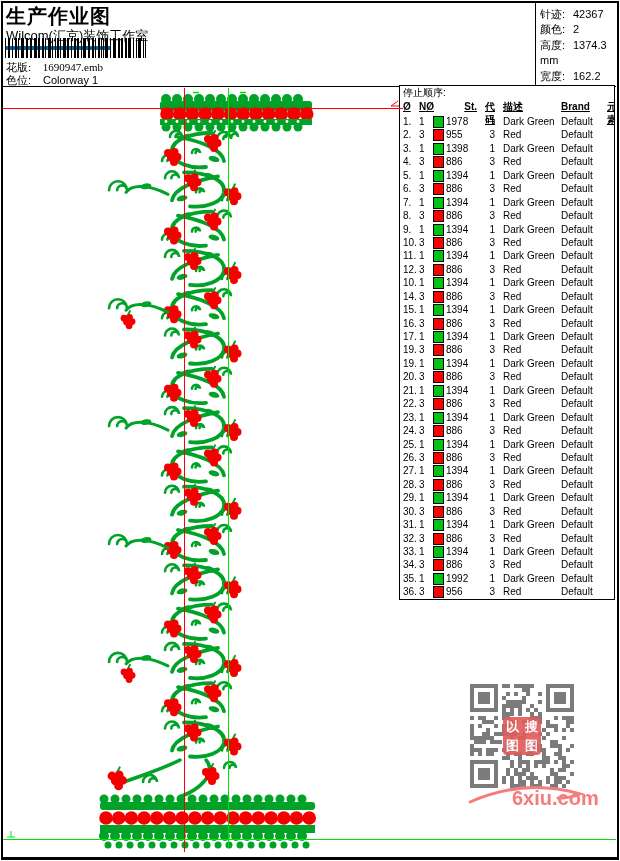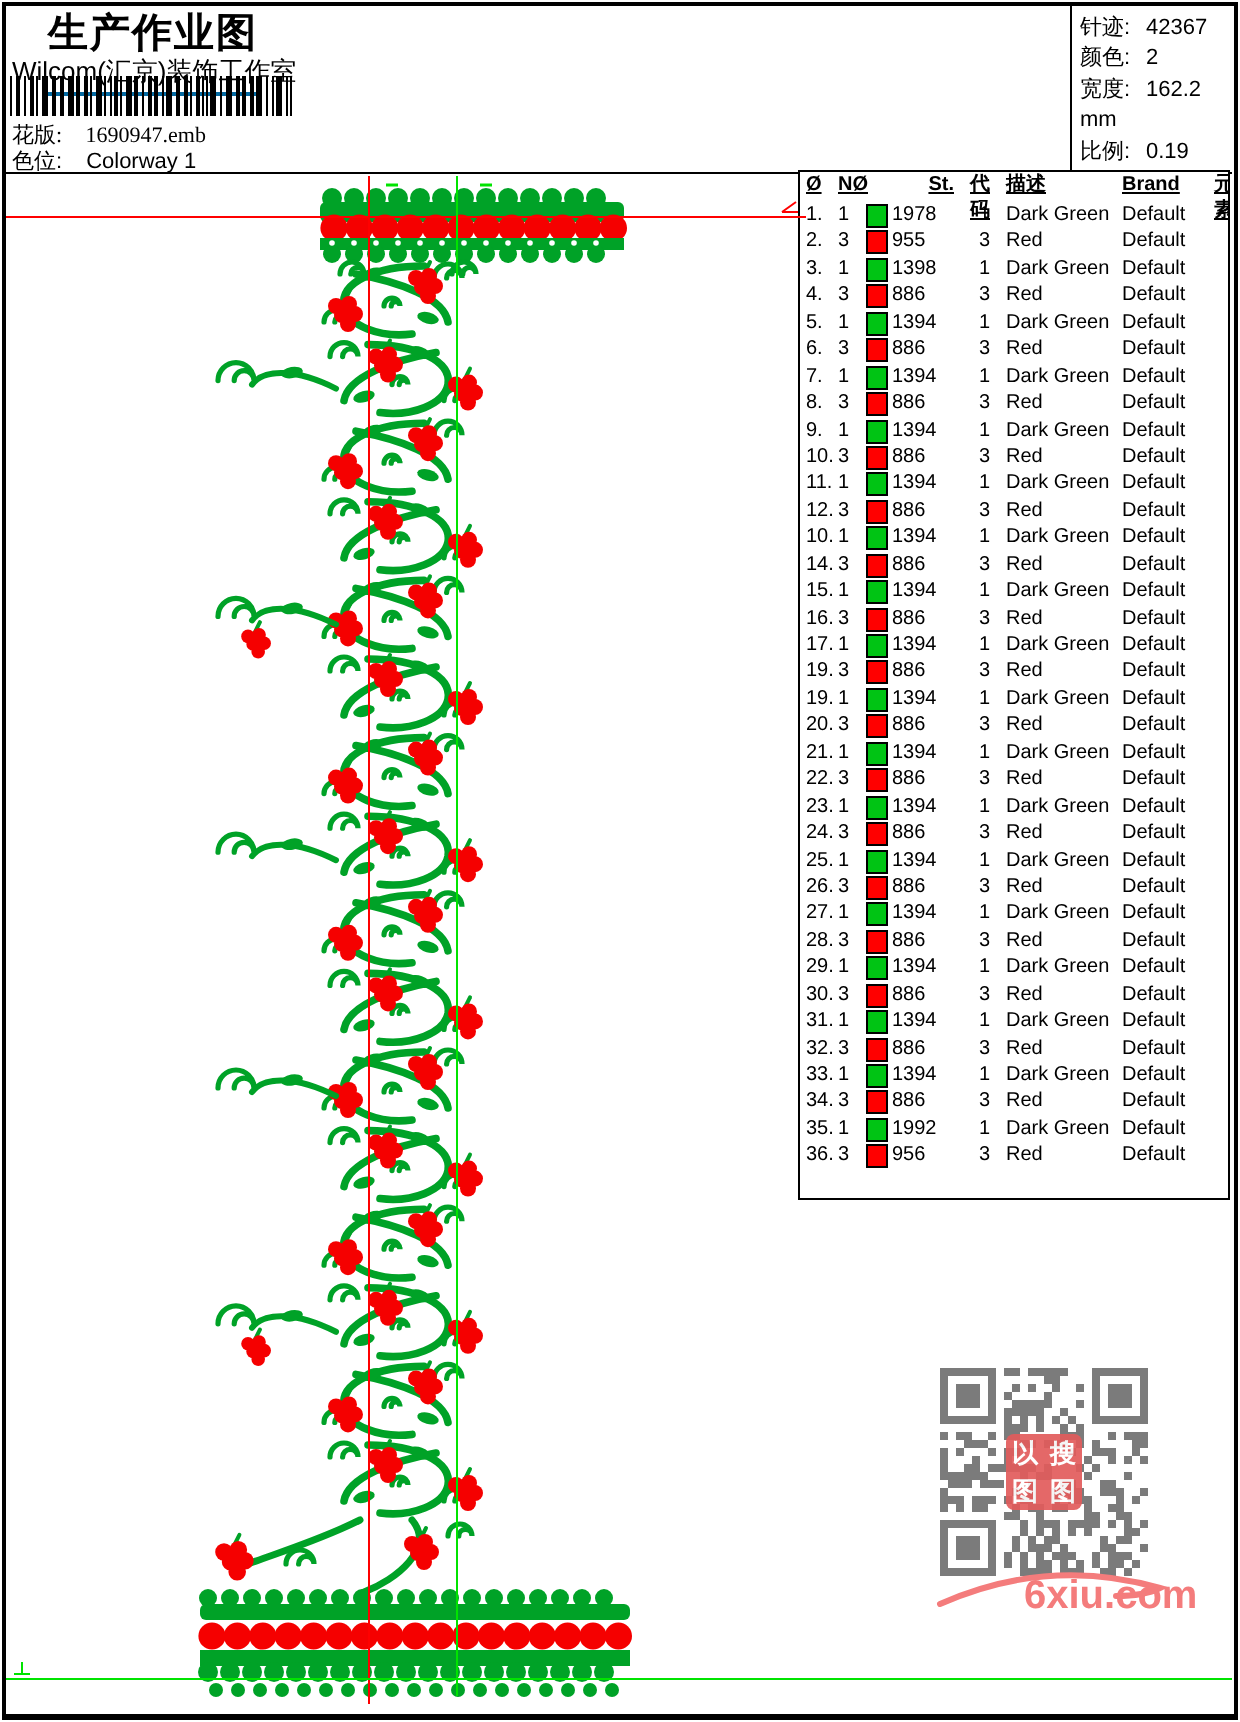--- a/index.html
+++ b/index.html
@@ -3,21 +3,21 @@
 <meta charset="utf-8">
 <style>
   html,body{margin:0;padding:0;background:#fff;}
   .page{position:relative;width:620px;height:861px;background:#fff;overflow:hidden;
         font-family:"Liberation Sans",sans-serif;color:#000;}
   .outer-border{position:absolute;left:1px;top:1px;width:614px;height:854px;
         border:2px solid #000;border-bottom-width:3px;pointer-events:none;z-index:9;}
   .hline{position:absolute;background:#000;height:1px;}
   .vline{position:absolute;background:#000;width:1px;}
   .title{position:absolute;left:6px;top:3px;font-size:20px;font-weight:bold;
-        letter-spacing:1px;border-bottom:2px solid #0369a1;padding-bottom:16px;margin-left:18px;}
+        letter-spacing:1px;border-bottom:4px solid #0369a1;padding-bottom:16px;}
   .studio{position:absolute;left:6px;top:27px;font-size:13px;}
   .barcode{position:absolute;left:5px;top:38px;}
   .meta1{position:absolute;left:6px;top:60px;font-size:11px;font-family:Liberation Serif, serif;}
   .meta2{position:absolute;left:6px;top:73px;font-size:11px;}
   .meta-label{display:inline-block;min-width:34px;}
   .info-panel{position:absolute;left:540px;top:7px;font-size:11px;line-height:15.4px;}
   .info-row .lbl{display:inline-block;min-width:33px;}
   .stop-table{position:absolute;left:399px;top:85px;width:216px;height:515px;
         background:#fff;border:1px solid #000;z-index:2;font-size:10px;box-sizing:border-box;
         padding-left:3px;overflow:hidden;}
@@ -102,20 +102,21 @@
     <span class="meta-label">色位:</span>
     <span>Colorway 1</span>
   </div>
 
   <div class="vline" style="left:535px;top:2px;height:84px;"></div>
   <div class="hline" style="left:2px;top:86px;width:614px;"></div>
 
   <div class="info-panel" id="info-panel">
       <div class="info-row"><span class="lbl">针迹:</span><span>42367</span></div>
       <div class="info-row"><span class="lbl">颜色:</span><span>2</span></div>
+      <div class="info-row"><span class="lbl">高度:</span><span>1374.3 mm</span></div>
       <div class="info-row"><span class="lbl">宽度:</span><span>162.2 mm</span></div>
       <div class="info-row"><span class="lbl">比例:</span><span>0.19</span></div>
     </div>
 
   <svg class="design-svg" id="design-svg" width="620" height="861">
       <circle cx="166" cy="99" r="5" fill="#00A227"></circle>
       <circle cx="177" cy="99" r="5" fill="#00A227"></circle>
       <circle cx="188" cy="99" r="5" fill="#00A227"></circle>
       <circle cx="199" cy="99" r="5" fill="#00A227"></circle>
       <circle cx="210" cy="99" r="5" fill="#00A227"></circle>
@@ -618,20 +619,21 @@
       <path d="M391,106 h8 M391,106 l7,-5" stroke="#FF0000" stroke-width="1" fill="none"></path>
       <line x1="184.5" y1="88" x2="184.5" y2="852" stroke="#FF0000" stroke-width="1"></line>
       <line x1="228.5" y1="88" x2="228.5" y2="848" stroke="#00E400" stroke-width="1"></line>
       <line x1="2" y1="839.5" x2="616" y2="839.5" stroke="#00E400" stroke-width="1"></line>
       <path d="M7,837 h8 M11,831 v6" stroke="#00E400" stroke-width="1" fill="none"></path>
       <line x1="193" y1="92.5" x2="199" y2="92.5" stroke="#00E400" stroke-width="1.5"></line>
       <line x1="240" y1="92.5" x2="246" y2="92.5" stroke="#00E400" stroke-width="1.5"></line>
     </svg>
 
   <div class="stop-table">
+    <div class="st-title">停止顺序:</div>
     <div class="st-grid st-head">
       <span class="c-no">Ø</span>
       <span class="c-nd">NØ</span>
       <span class="c-sw"></span>
       <span class="c-st">St.</span>
       <span class="c-code">代码</span>
       <span class="c-desc">描述</span>
       <span class="c-brand">Brand</span>
       <span class="c-el">元素</span>
     </div>

